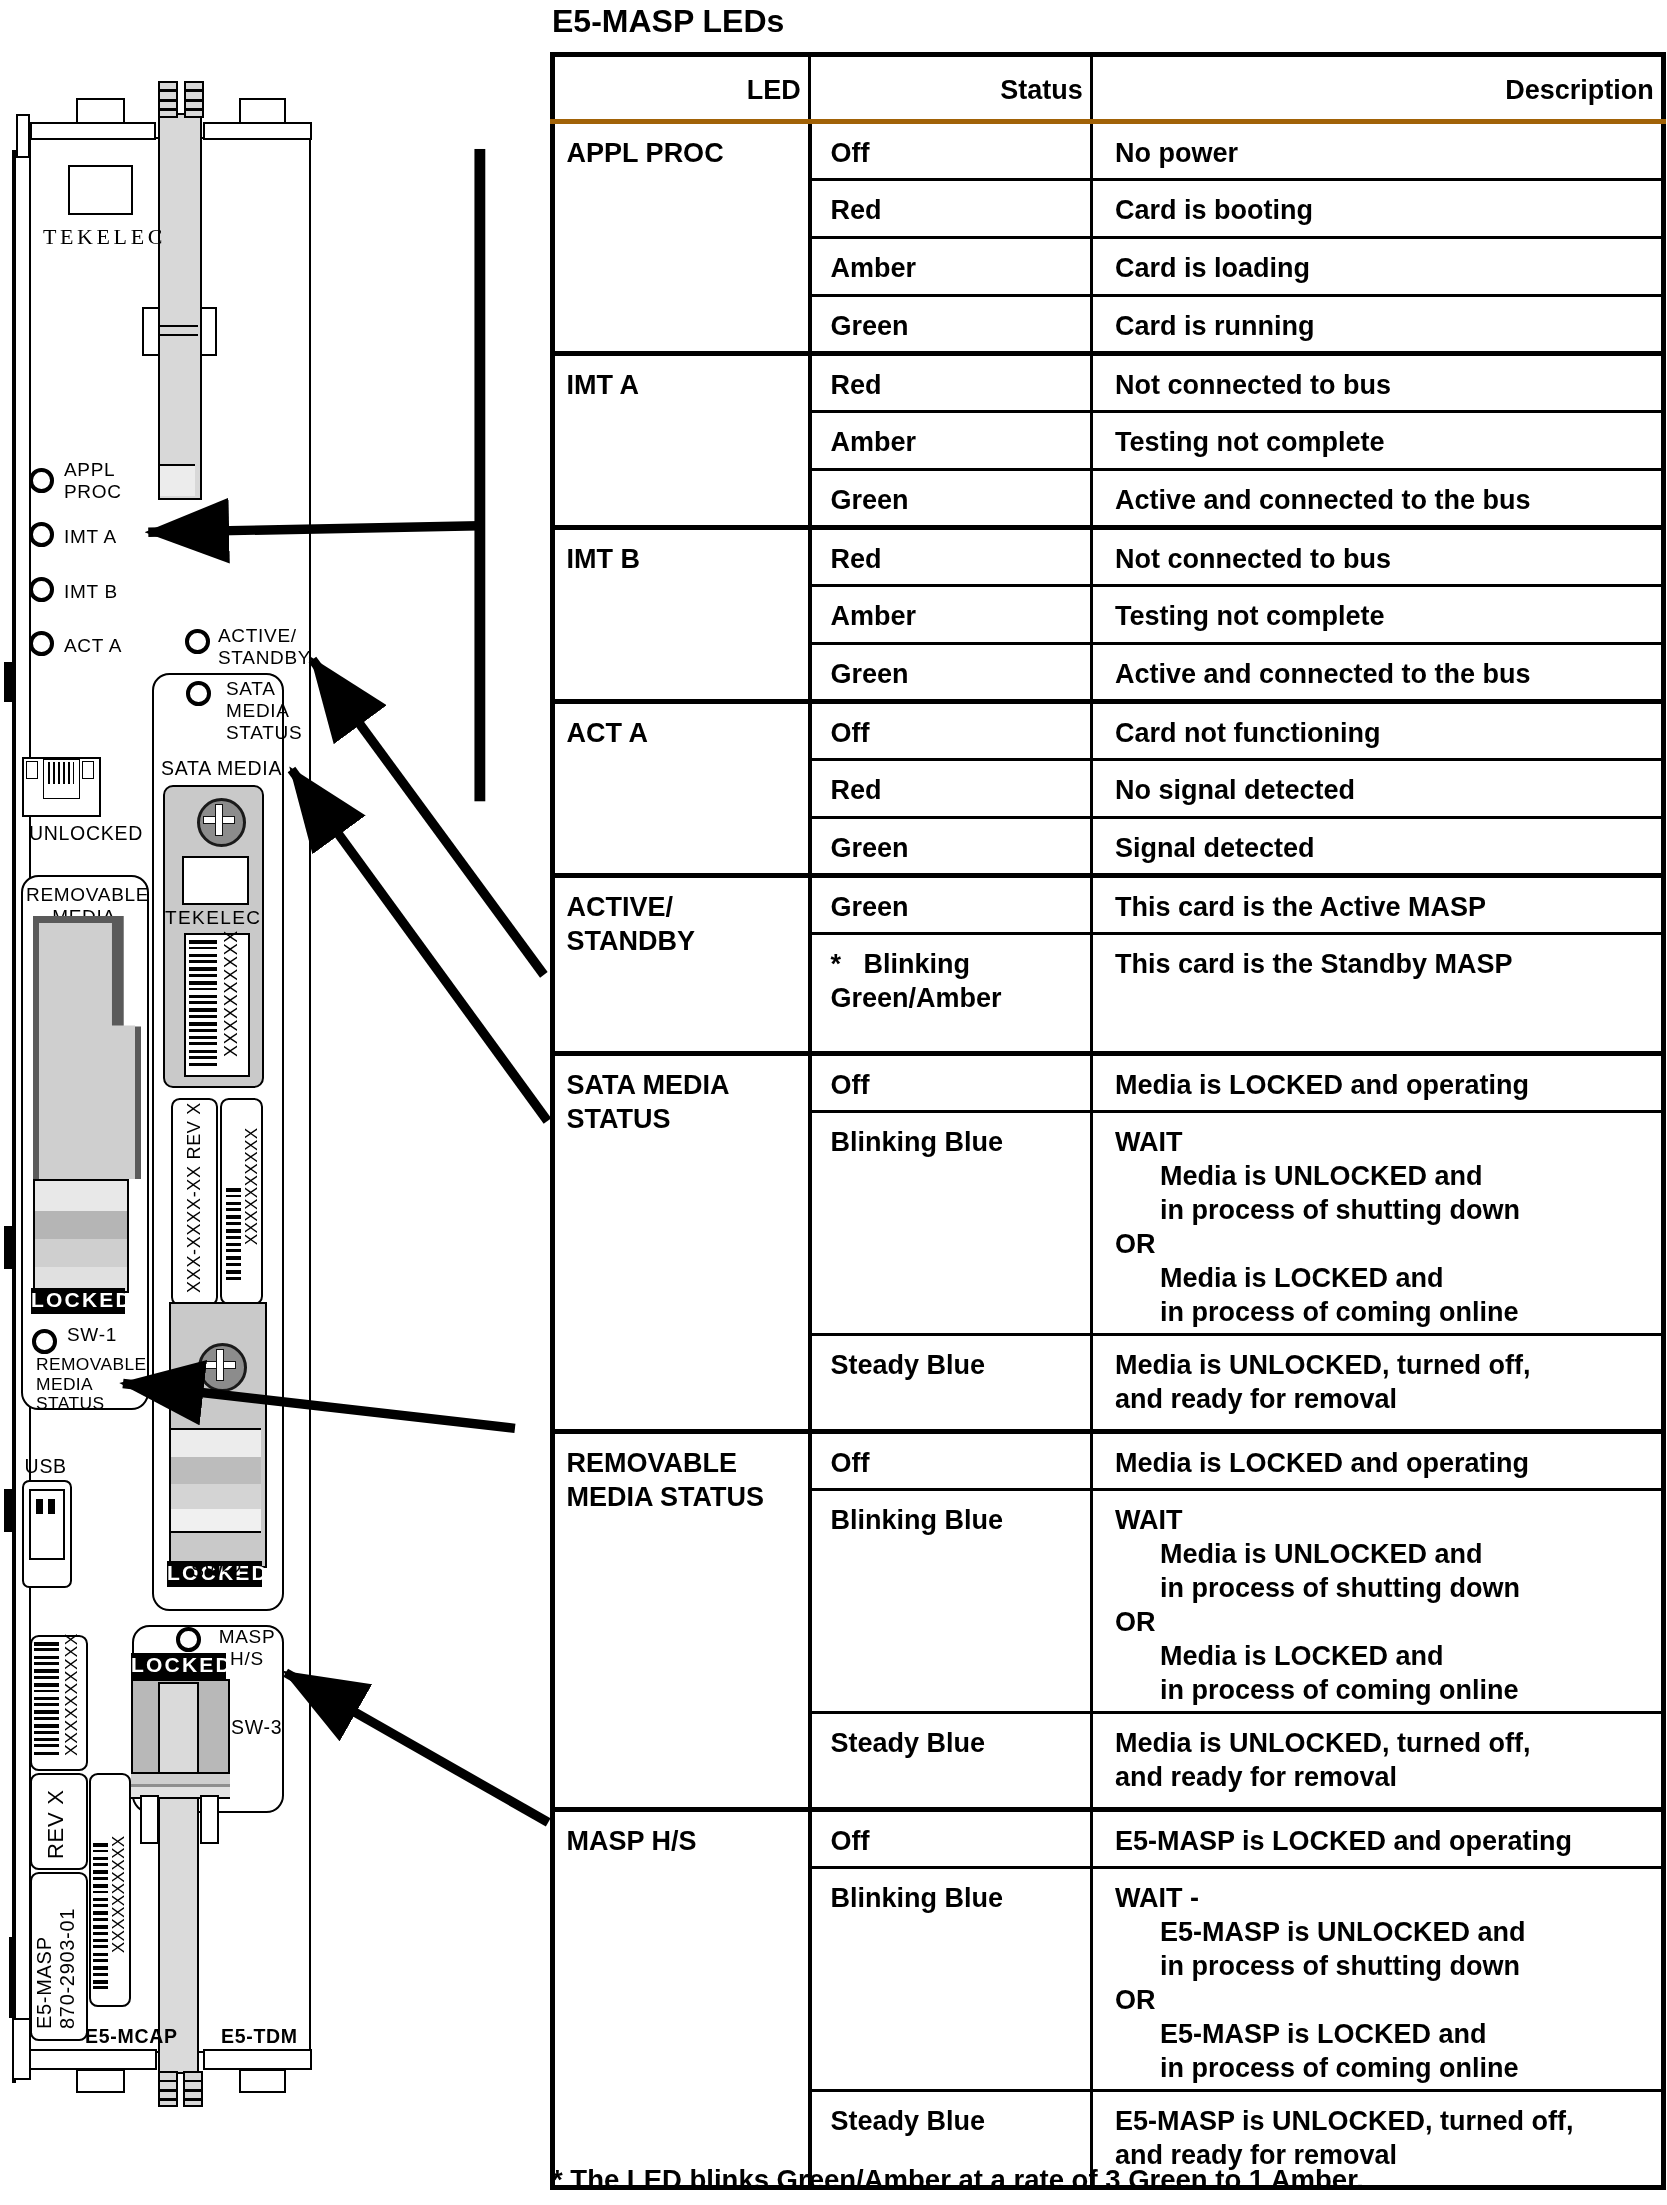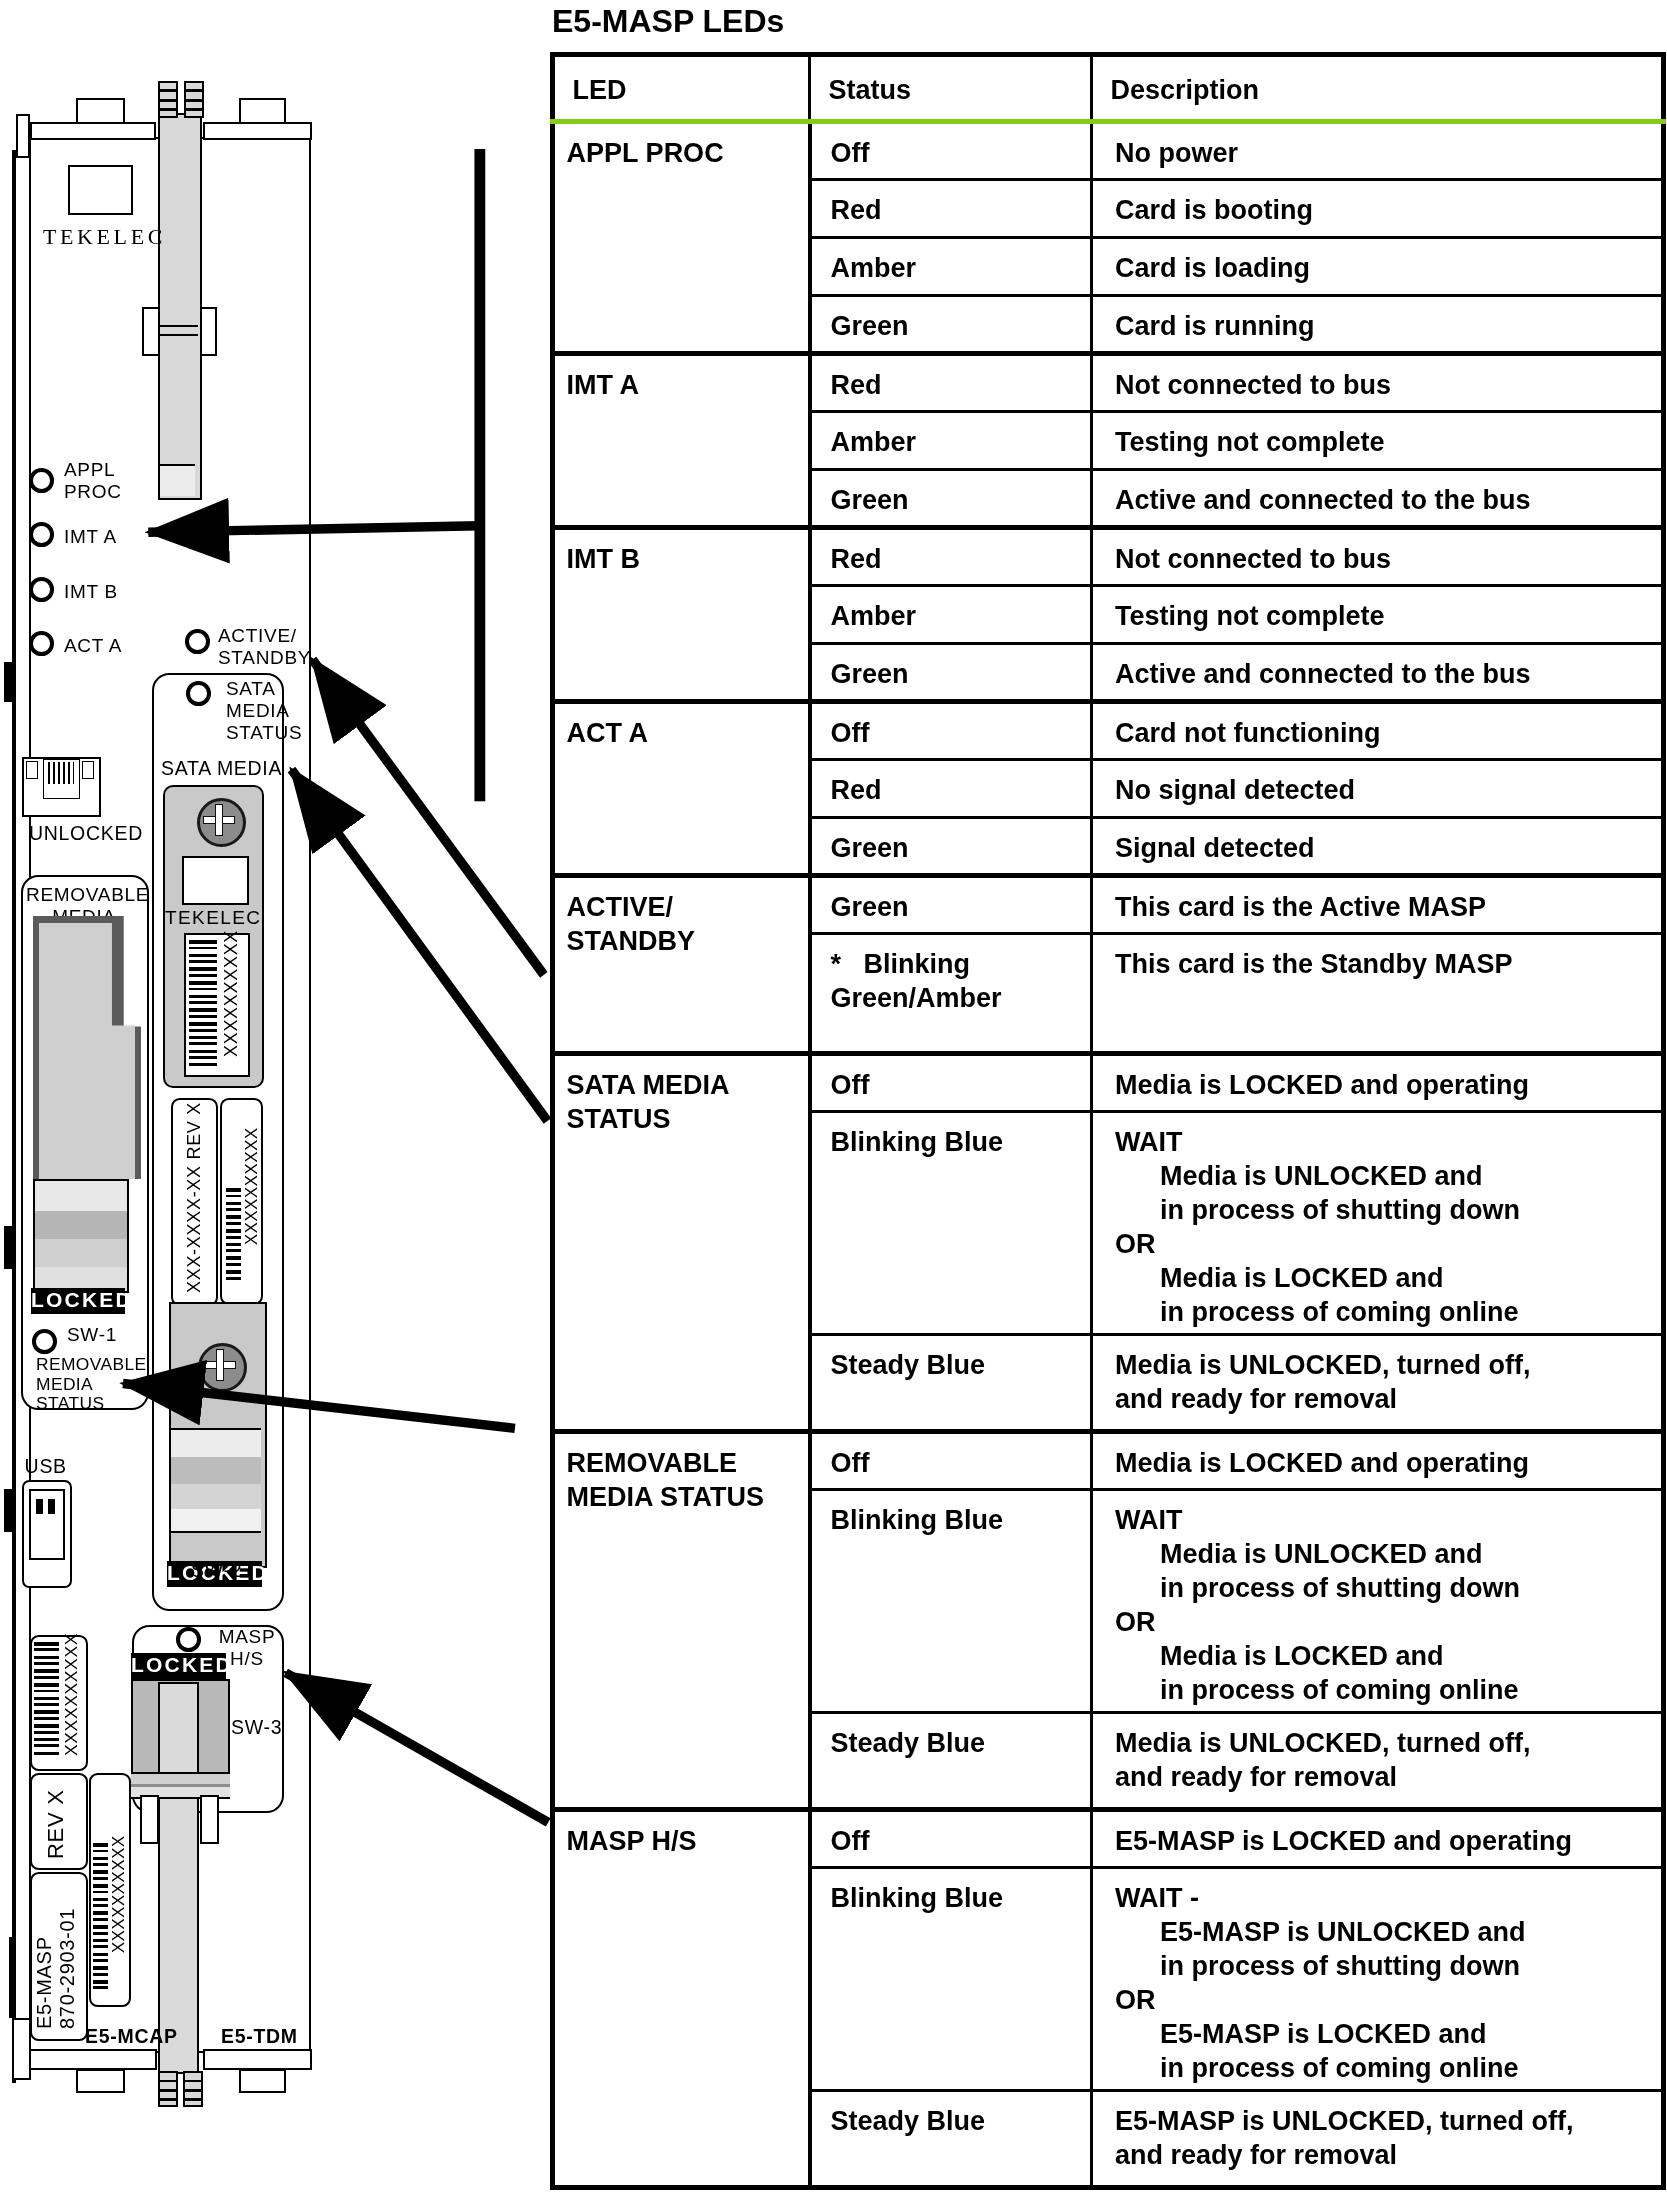--- a/index.html
+++ b/index.html
@@ -9,21 +9,21 @@
   .pre{white-space:pre-line;}
   .prew{white-space:pre-wrap;}
 
   
   .page-title{left:552px;top:2.9px;font-size:32px;font-weight:bold;letter-spacing:0;}
   table.ledtab{position:absolute;left:550px;top:52px;width:1111px;border-collapse:collapse;
                table-layout:fixed;border:5px solid #000;}
   .ledtab col.c1{width:257px}.ledtab col.c2{width:282px}.ledtab col.c3{width:572px}
   .ledtab th,.ledtab td{font-size:27px;font-weight:bold;vertical-align:top;text-align:left;
                line-height:34px;padding:11.6px 7.2px 4.3px 17.4px;}
-  .ledtab th{height:42px;border-bottom:5px solid #84cc16;padding-top:16px;}
+  .ledtab th{height:42px;border-bottom:5px solid #a16207;padding-top:16px;text-align:right;}
   .ledtab td.led{padding-left:11.6px;}
   .ledtab td.st{border-left:3.6px solid #000;padding-left:19px;}
   .ledtab td.ds{border-left:3.6px solid #000;padding-left:22px;}
   .ledtab tr.grp td{border-top:5px solid #000;}
   .ledtab tr.sub td{border-top:3.6px solid #000;}
   .h-std{height:58px}.h-blink{height:120px}.h-wait{height:208px}.h-steady{height:97px}
   .footnote{left:552px;top:2164px;font-size:27.5px;font-weight:bold;}
 
   
   .b3{border:2.2px solid #000;background:#fff;}
@@ -198,20 +198,21 @@
       in process of coming online</td>
         </tr>
       <tr class="sub h-steady">
         <td class="st">Steady Blue</td>
         <td class="ds pre">E5-MASP is UNLOCKED, turned off,
 and ready for removal</td>
         </tr>
     </tbody>
   </table>
 
+  <div class="abs footnote">* The LED blinks Green/Amber at a rate of 3 Green to 1 Amber.</div>
 
   <div class="abs" style="left:12.3px;top:150px;width:3.6px;height:1933px;background:#000;"></div>
   <div class="abs" style="left:4.3px;top:662px;width:8px;height:40px;background:#000;"></div>
   <div class="abs" style="left:4.3px;top:1226px;width:8px;height:43px;background:#000;"></div>
   <div class="abs" style="left:4.3px;top:1489px;width:8px;height:43px;background:#000;"></div>
   <div class="abs b3" style="left:16px;top:114px;width:10px;height:40px;"></div>
   <div class="abs b3" style="left:12.3px;top:2018px;width:14.5px;height:58px;"></div>
   <div class="abs" style="left:9.4px;top:1937px;width:2.9px;height:81px;background:#000;"></div>
 
   <div class="abs b3" style="left:29px;top:137px;width:278px;height:1912px;"></div>

